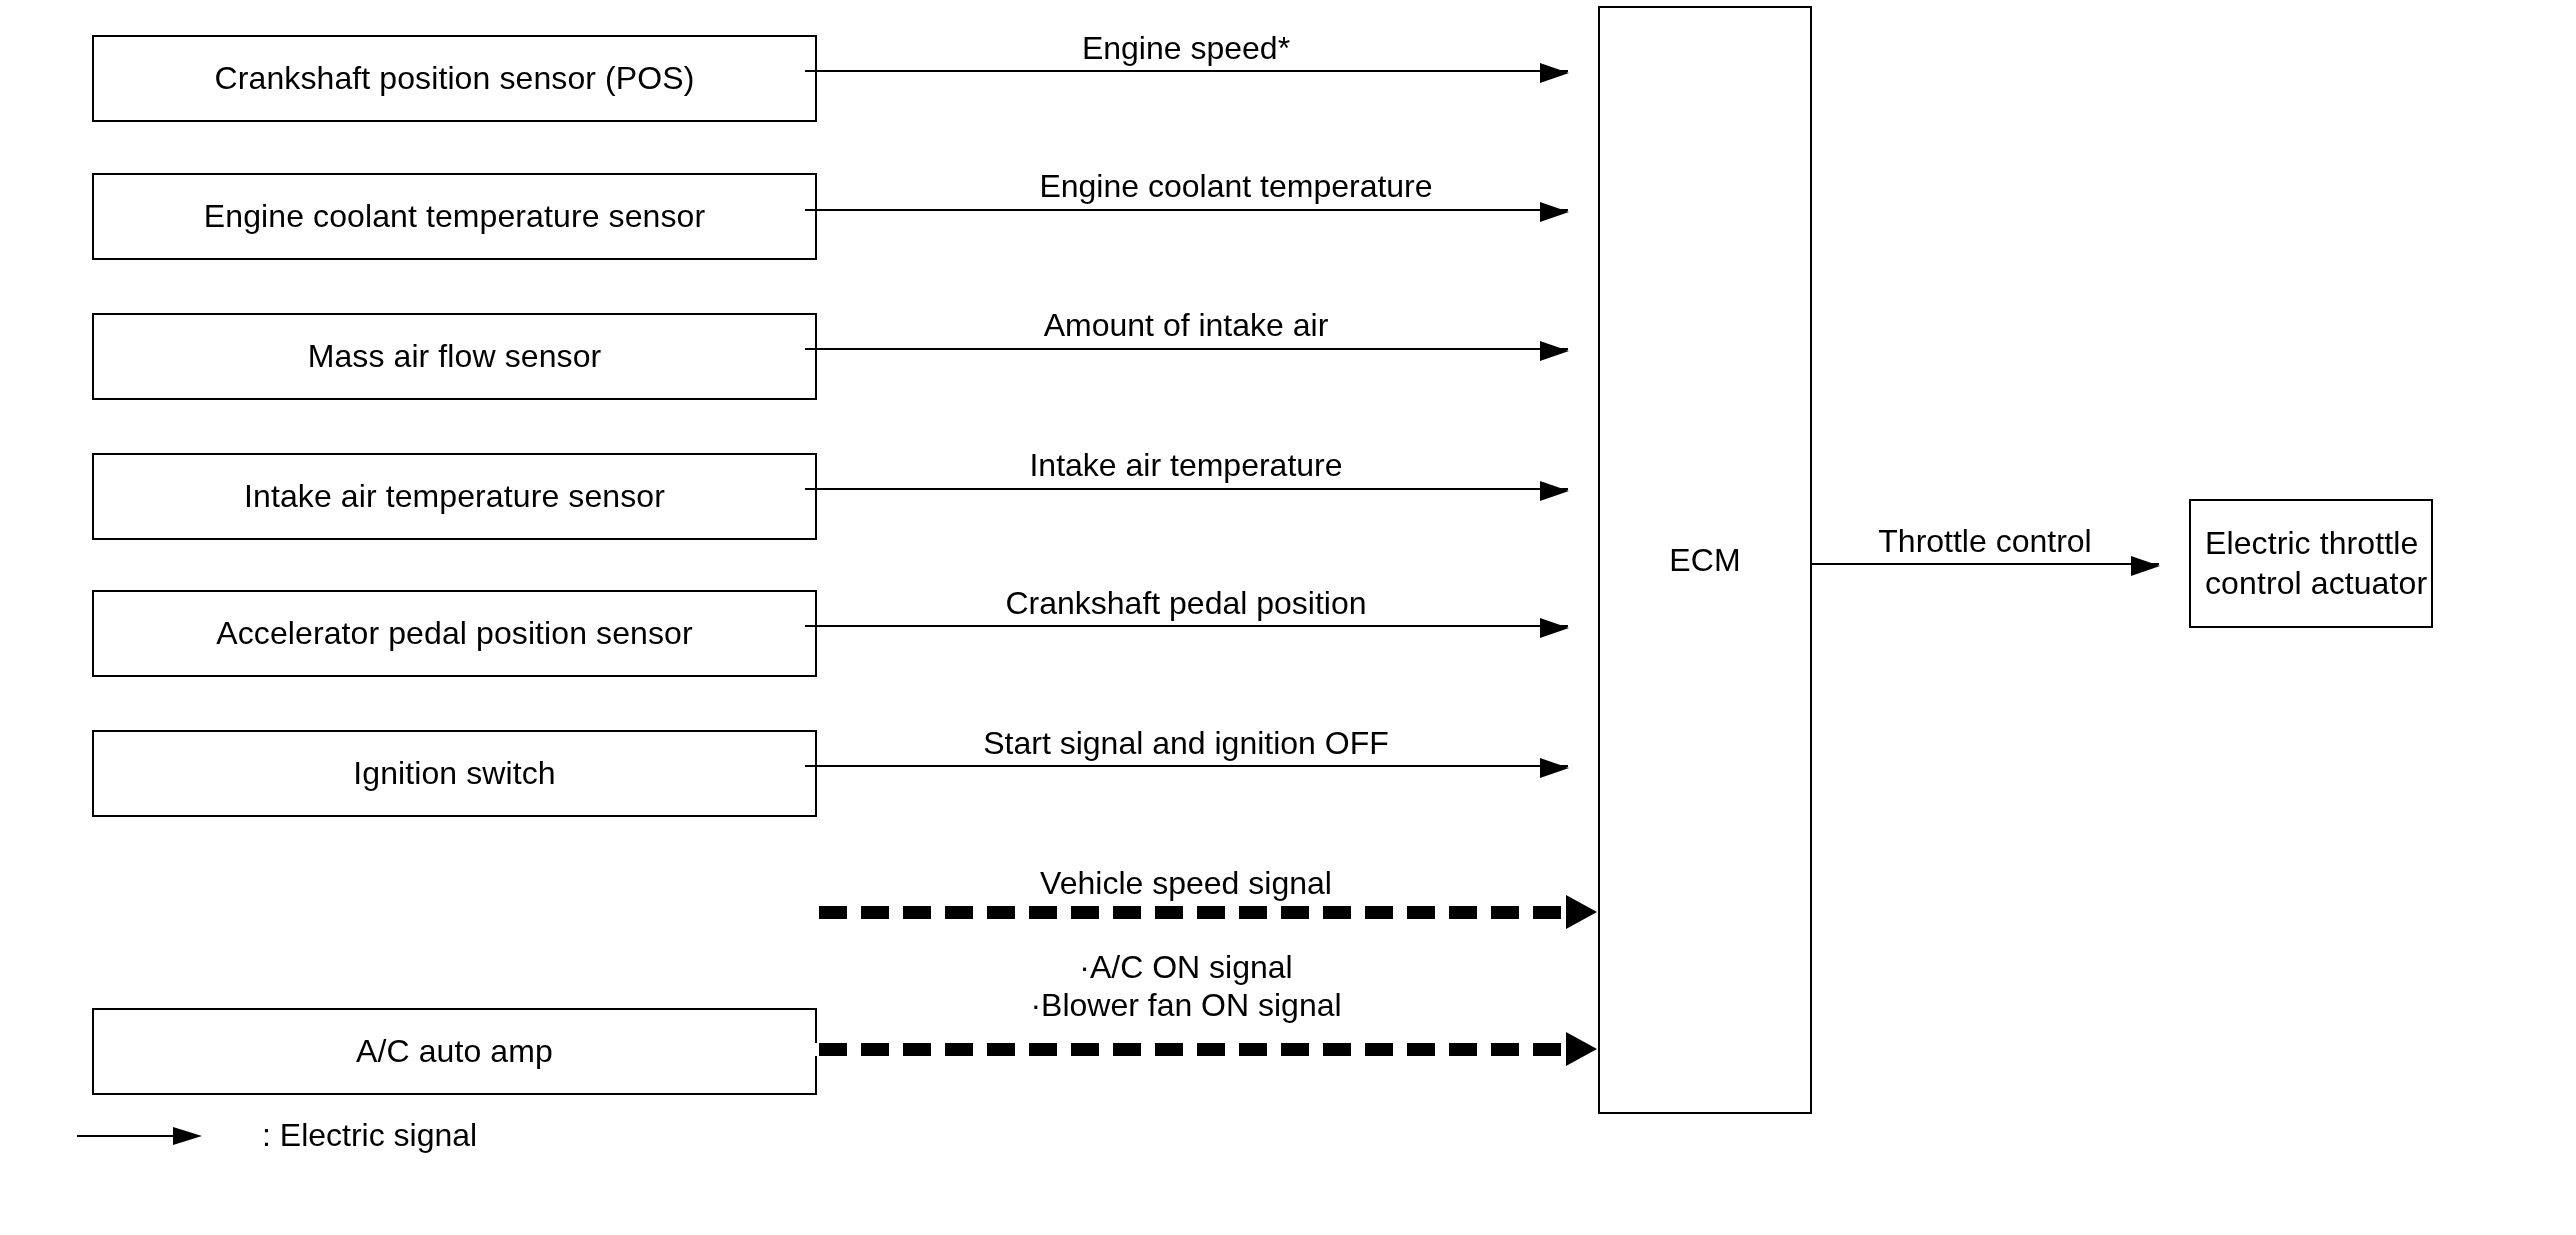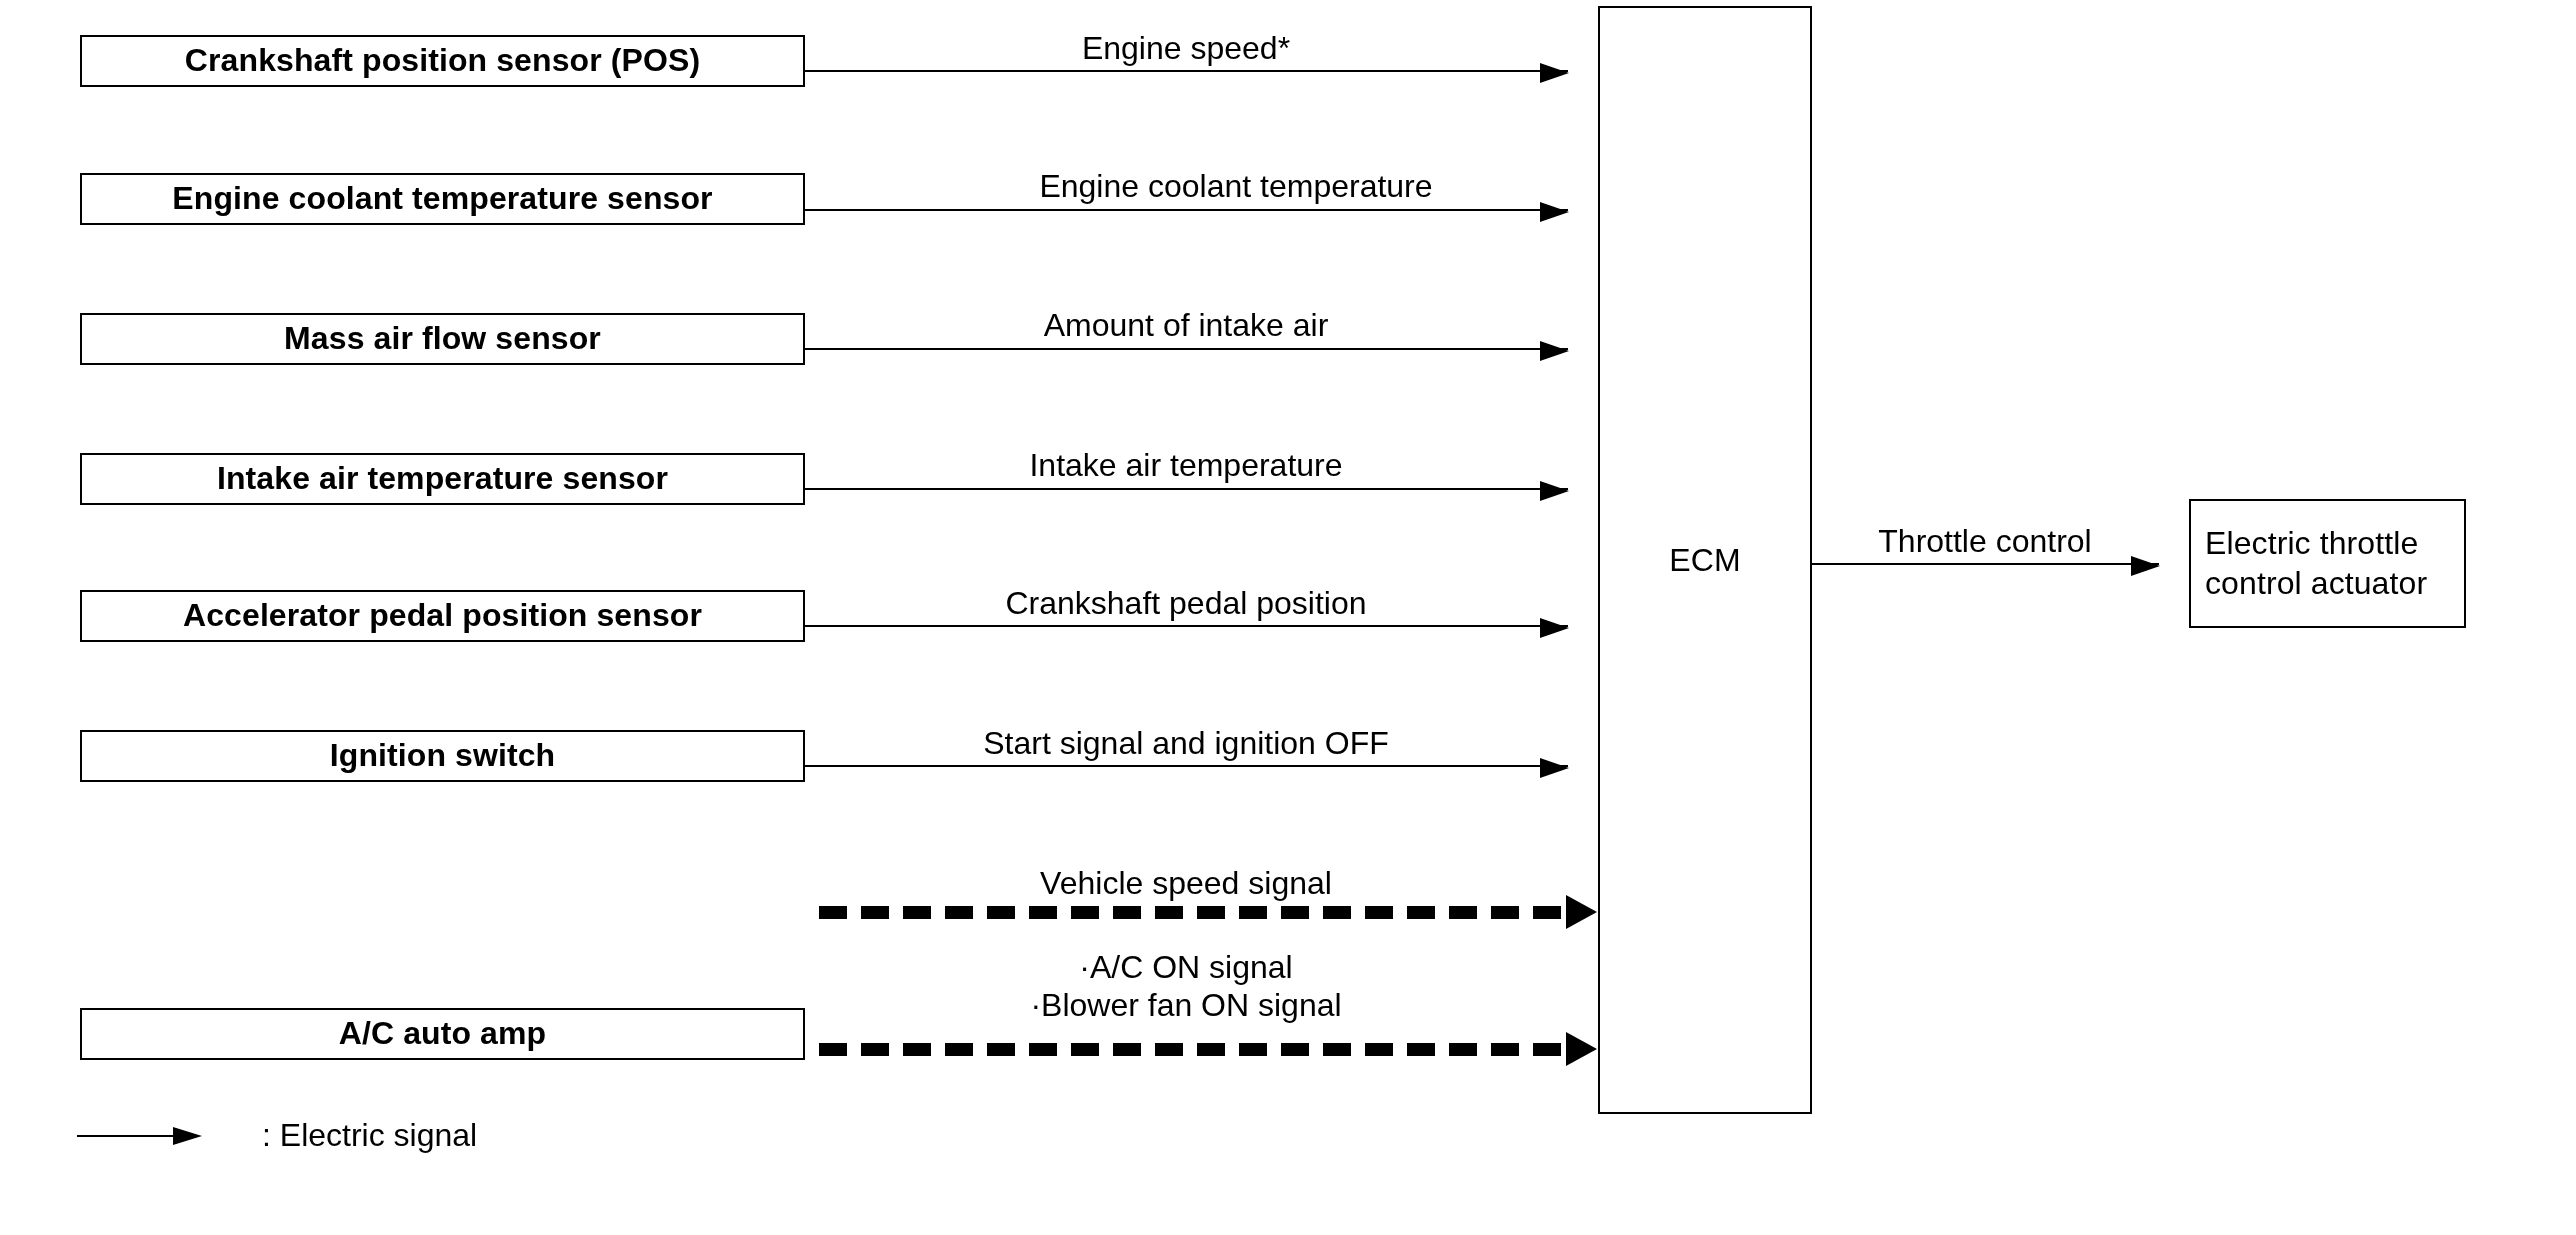--- a/index.html
+++ b/index.html
@@ -27,36 +27,35 @@
     background: #ffffff;
     display: flex;
     align-items: center;
     justify-content: center;
     font-size: 32px;
     line-height: 1.18;
     letter-spacing: 0.1px;
     white-space: nowrap;
   }
   .node.sensor {
-    left: 80px;
+    left: 92px;
     width: 725px;
-    height: 52px;
-    font-weight: bold;
+    height: 87px;
   }
   .node.ecm {
     left: 1598px;
     top: 6.4px;
     width: 214px;
     height: 1108px;
     justify-content: center;
   }
   .node.actuator {
     left: 2189px;
     top: 499px;
-    width: 277px;
+    width: 244px;
     height: 129px;
     justify-content: flex-start;
     padding-left: 14px;
     white-space: normal;
     text-align: left;
     line-height: 1.22;
   }
 
   
   .esig {

